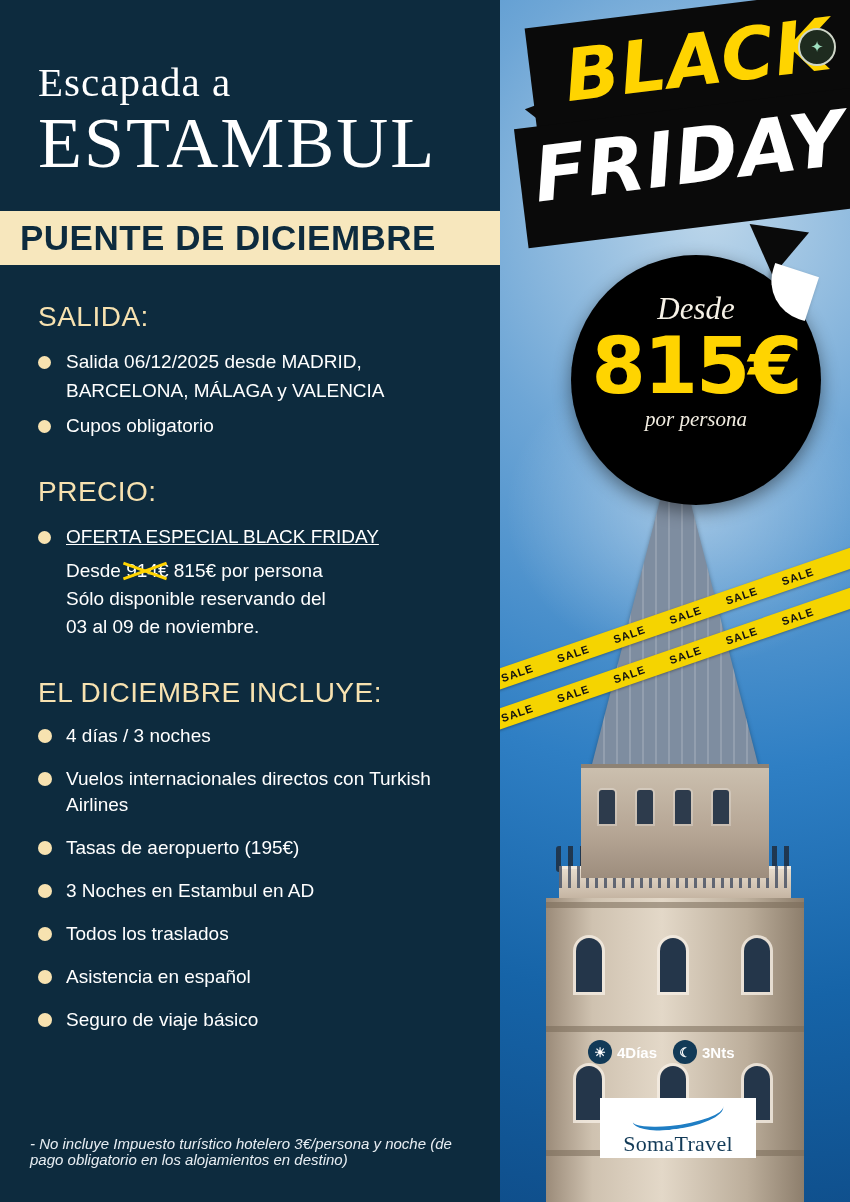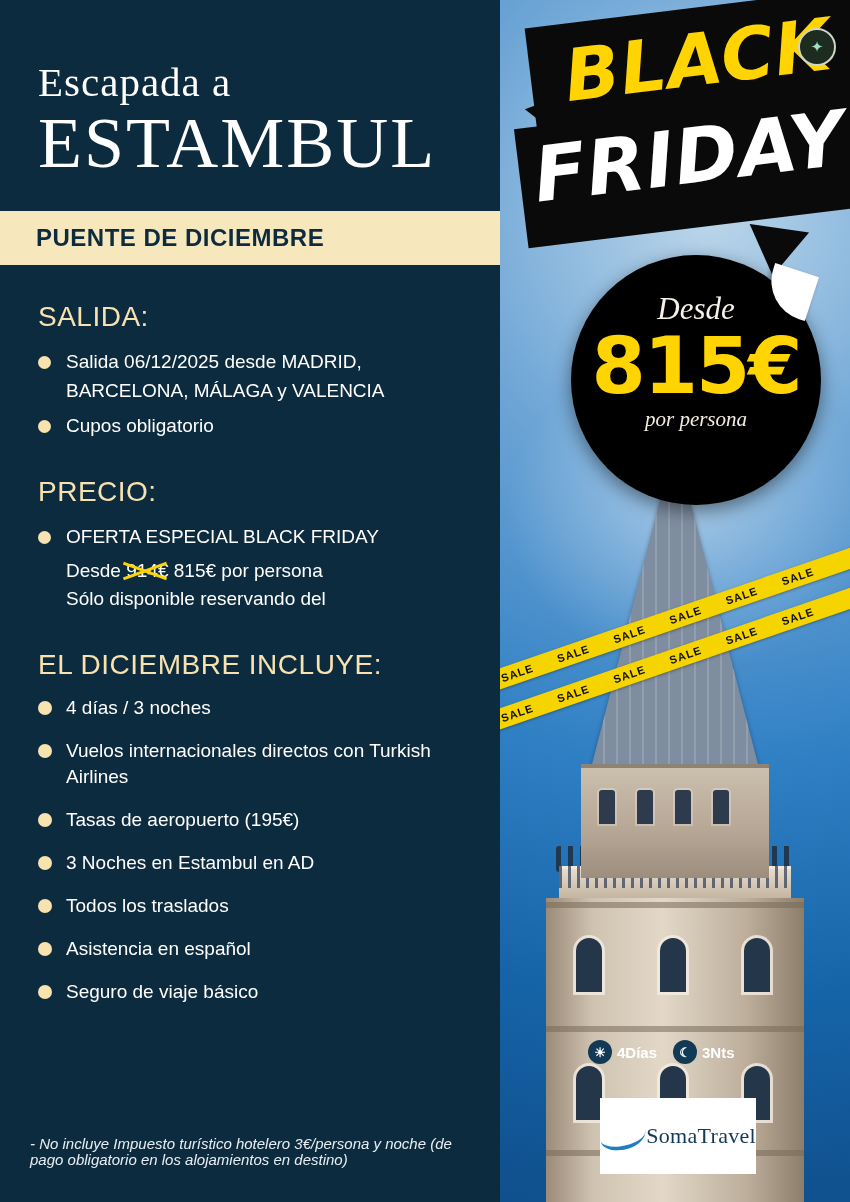--- a/index.html
+++ b/index.html
@@ -139,37 +139,37 @@
     font-family:"Liberation Serif", serif;color:#ffffff;font-size:41px;letter-spacing:1px;
   }
   .t-big{
     font-family:"Liberation Serif", serif;color:#ffffff;font-size:72px;letter-spacing:2px;
     margin-top:-4px;
   }
   .bar{
     margin-top:26px;width:500px;height:54px;background:#f7e7bd;display:flex;align-items:center;
   }
   .bar span{
-    color:#0d2b3e;font-size:24px;font-weight:700;letter-spacing:.5px;padding-left:36px;
+    color:#0d2b3e;font-size:35px;font-weight:700;letter-spacing:.5px;padding-left:20px;
   }
 
   .section{padding:0 26px 0 38px;}
   h3.head{
     color:#f7e2b0;font-size:28px;font-weight:400;margin:36px 0 14px 0;letter-spacing:.5px;
   }
   ul.list{list-style:none;margin:0;padding:0;}
   ul.list li{
     position:relative;color:#ffffff;font-size:19px;line-height:29px;padding-left:28px;margin-bottom:6px;
   }
   ul.list li::before{
     content:"";position:absolute;left:0;top:9px;width:13px;height:13px;border-radius:50%;
     background:#f7e2b0;
   }
 
-  .offer{color:#ffd400;font-size:20px;}
+  .offer{color:#ffd400;font-size:20px;text-decoration:underline;}
   .price-lines{color:#ffffff;font-size:19px;line-height:28px;padding-left:28px;margin-top:2px;}
   .strike{position:relative;display:inline-block;}
   .strike .x1,.strike .x2{
     position:absolute;left:-4px;top:50%;width:46px;height:3px;background:#ffd400;
   }
   .x1{transform:translateY(-50%) rotate(20deg);}
   .x2{transform:translateY(-50%) rotate(-20deg);}
 
   ul.incl{list-style:none;margin:0;padding:0;}
   ul.incl li{
@@ -189,22 +189,22 @@
   .meta{
     position:absolute;left:588px;top:1040px;display:flex;align-items:center;gap:16px;color:#fff;
     font-size:15px;font-weight:700;
   }
   .meta .chip{display:flex;align-items:center;gap:5px;}
   .meta .ic{
     width:24px;height:24px;border-radius:50%;background:#123a57;display:flex;align-items:center;
     justify-content:center;color:#fff;font-size:13px;
   }
   .logo{
-    position:absolute;left:600px;top:1098px;width:156px;height:76px;background:#fff;
-    display:flex;flex-direction:row;align-items:center;justify-content:center;
+    position:absolute;left:600px;top:1098px;width:156px;height:60px;background:#fff;
+    display:flex;flex-direction:column;align-items:center;justify-content:center;
   }
   .logo .swoosh{
     width:92px;height:26px;border-bottom:4px solid #1f7ec4;border-radius:0 0 60% 40%;
     transform:rotate(-6deg);margin-bottom:2px;
   }
   .logo .name{
     font-family:"Liberation Serif", serif;font-size:22px;color:#123a57;letter-spacing:.3px;
   }
   .badge-top-right{
     position:absolute;right:14px;top:28px;width:34px;height:34px;border-radius:50%;
@@ -324,20 +324,21 @@
         <div>
           <span>Desde</span>
           <span class="strike">
             <span>914€</span>
             <span class="x1"></span>
             <span class="x2"></span>
           </span>
           <span>815€ por persona</span>
         </div>
         <div>Sólo disponible reservando del</div>
+        <div>03 al 09 de noviembre.</div>
       </div>
     </div>
 
     <div class="section">
       <h3 class="head">EL DICIEMBRE INCLUYE:</h3>
       <ul class="incl">
         <li>4 días / 3 noches</li>
         <li>Vuelos internacionales directos con Turkish Airlines</li>
         <li>Tasas de aeropuerto (195€)</li>
         <li>3 Noches en Estambul en AD</li>

